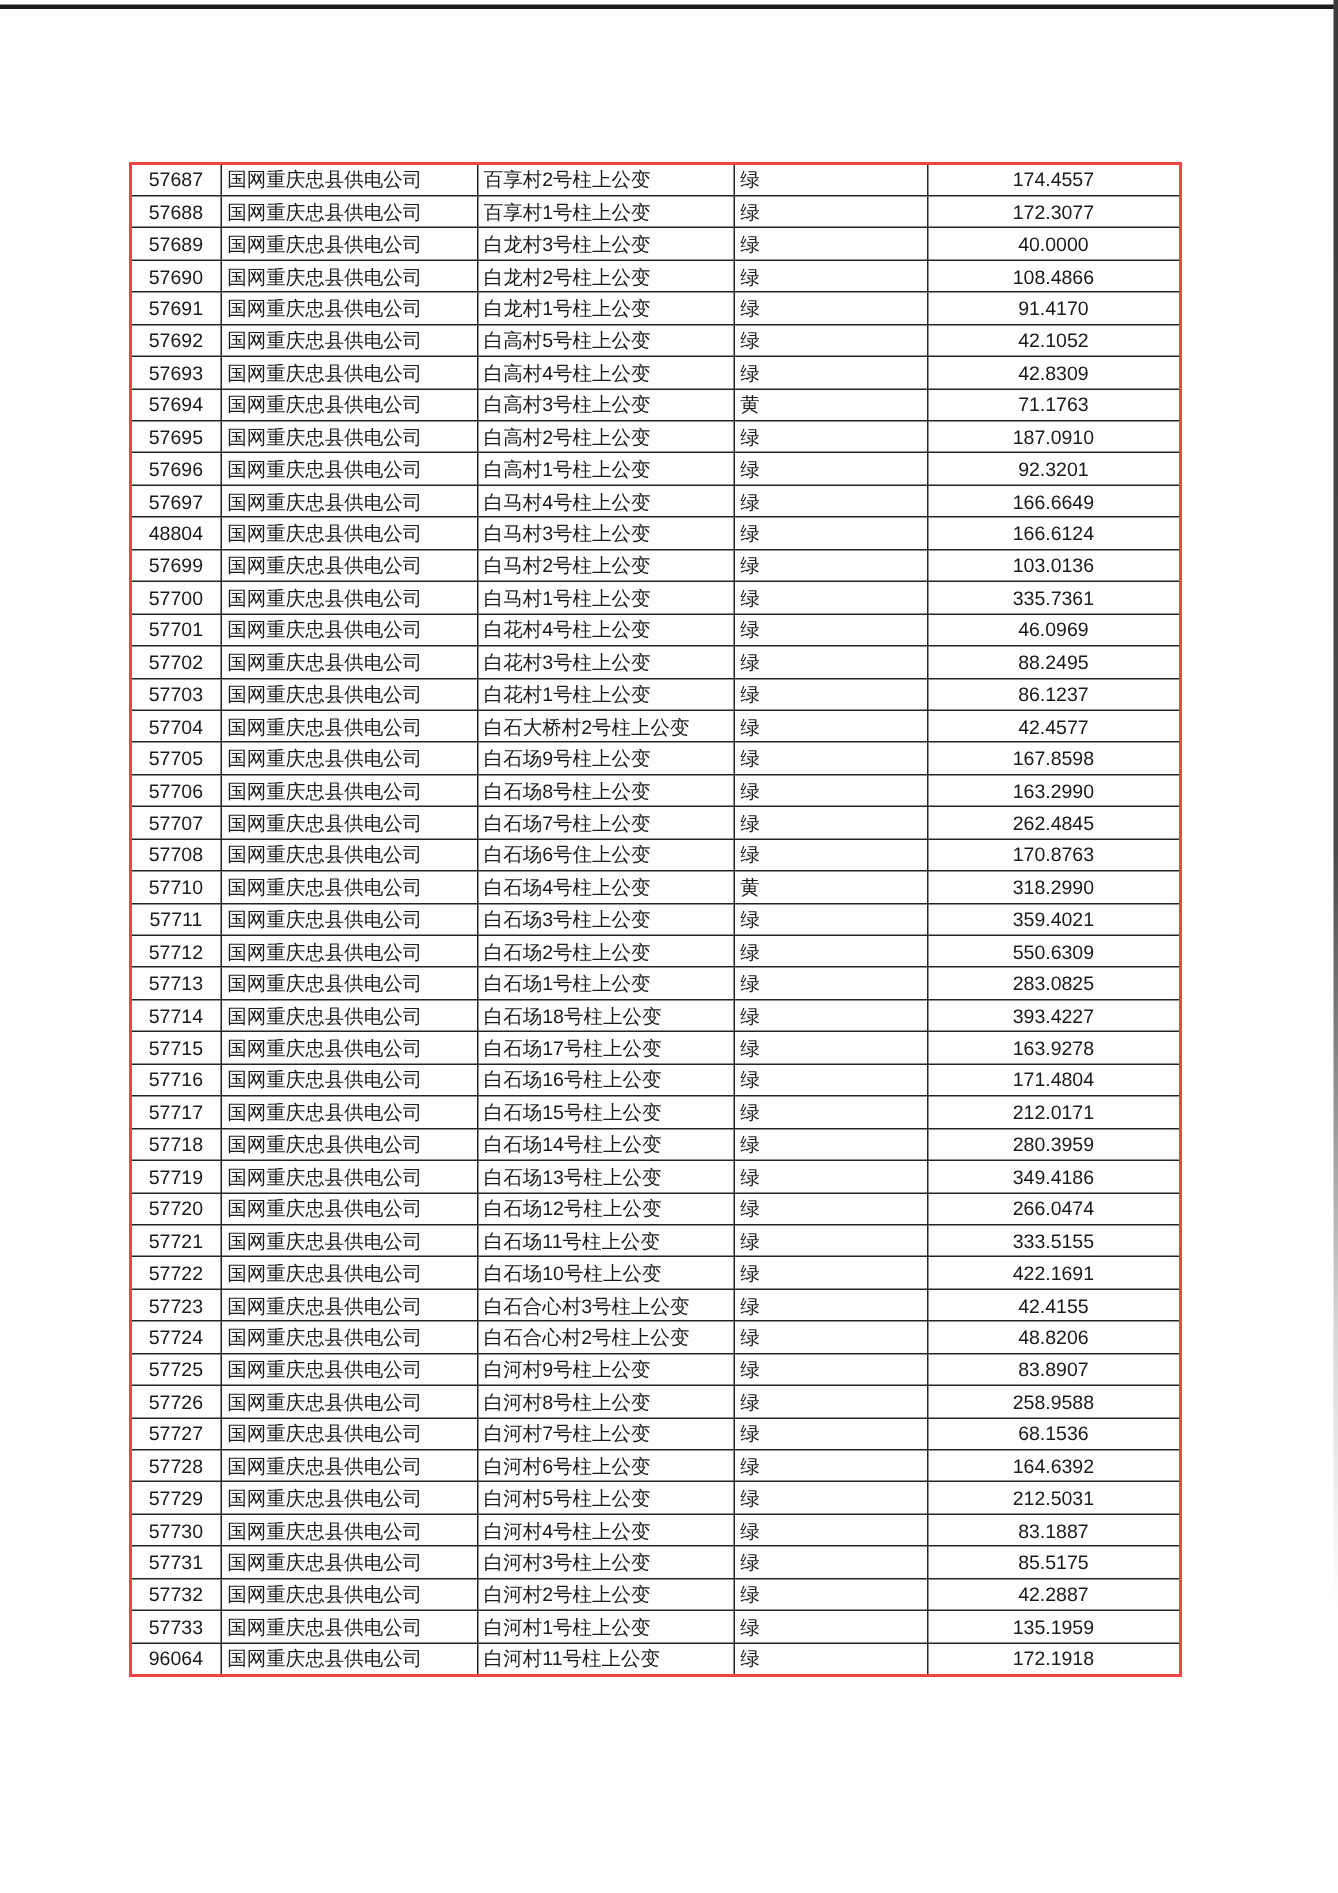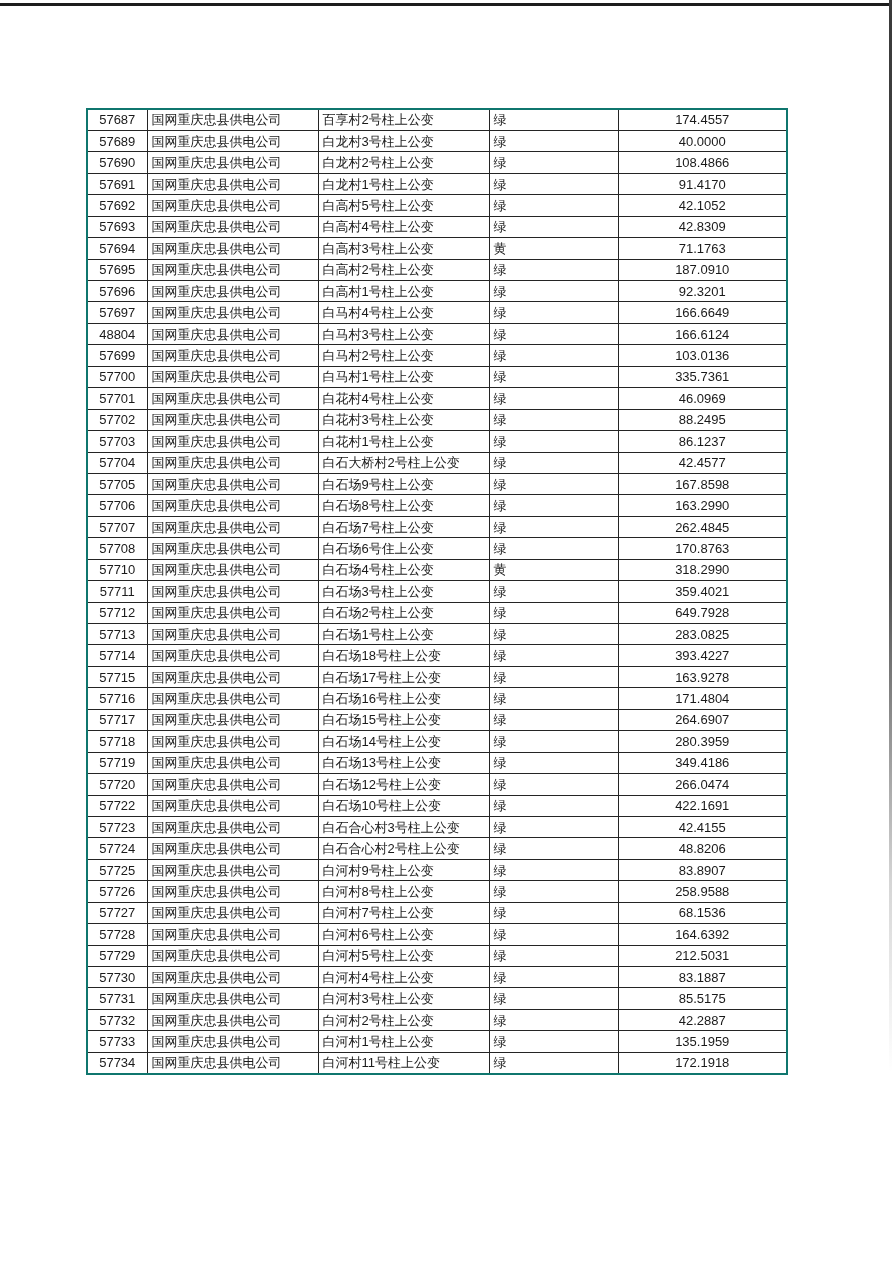--- a/index.html
+++ b/index.html
@@ -33,21 +33,21 @@
     background: linear-gradient(to bottom,
       #3a3a3a 0%, #4a4a4a 45%, rgba(90,90,90,0.25) 70%, rgba(90,90,90,0) 85%);
   }
   table.data-table {
     position: absolute;
     left: 86px;
     top: 108px;
     width: 700px;
     border-collapse: collapse;
     table-layout: fixed;
-    border: 2px solid #0f766e;
+    border: 2px solid #ef4444;
   }
   table.data-table tr {
     height: 21.44px;
   }
   table.data-table td {
     border: 1px solid #242424;
     padding: 0 4px;
     font-size: 13px;
     line-height: 1;
     color: #1a1a1a;
@@ -84,20 +84,27 @@
   </colgroup>
   <tbody>
       <tr>
         <td class="c-id">57687</td>
         <td class="c-company">国网重庆忠县供电公司</td>
         <td class="c-name">百享村2号柱上公变</td>
         <td class="c-status">绿</td>
         <td class="c-value">174.4557</td>
       </tr>
       <tr>
+        <td class="c-id">57688</td>
+        <td class="c-company">国网重庆忠县供电公司</td>
+        <td class="c-name">百享村1号柱上公变</td>
+        <td class="c-status">绿</td>
+        <td class="c-value">172.3077</td>
+      </tr>
+      <tr>
         <td class="c-id">57689</td>
         <td class="c-company">国网重庆忠县供电公司</td>
         <td class="c-name">白龙村3号柱上公变</td>
         <td class="c-status">绿</td>
         <td class="c-value">40.0000</td>
       </tr>
       <tr>
         <td class="c-id">57690</td>
         <td class="c-company">国网重庆忠县供电公司</td>
         <td class="c-name">白龙村2号柱上公变</td>
@@ -242,21 +249,21 @@
         <td class="c-company">国网重庆忠县供电公司</td>
         <td class="c-name">白石场3号柱上公变</td>
         <td class="c-status">绿</td>
         <td class="c-value">359.4021</td>
       </tr>
       <tr>
         <td class="c-id">57712</td>
         <td class="c-company">国网重庆忠县供电公司</td>
         <td class="c-name">白石场2号柱上公变</td>
         <td class="c-status">绿</td>
-        <td class="c-value">649.7928</td>
+        <td class="c-value">550.6309</td>
       </tr>
       <tr>
         <td class="c-id">57713</td>
         <td class="c-company">国网重庆忠县供电公司</td>
         <td class="c-name">白石场1号柱上公变</td>
         <td class="c-status">绿</td>
         <td class="c-value">283.0825</td>
       </tr>
       <tr>
         <td class="c-id">57714</td>
@@ -277,21 +284,21 @@
         <td class="c-company">国网重庆忠县供电公司</td>
         <td class="c-name">白石场16号柱上公变</td>
         <td class="c-status">绿</td>
         <td class="c-value">171.4804</td>
       </tr>
       <tr>
         <td class="c-id">57717</td>
         <td class="c-company">国网重庆忠县供电公司</td>
         <td class="c-name">白石场15号柱上公变</td>
         <td class="c-status">绿</td>
-        <td class="c-value">264.6907</td>
+        <td class="c-value">212.0171</td>
       </tr>
       <tr>
         <td class="c-id">57718</td>
         <td class="c-company">国网重庆忠县供电公司</td>
         <td class="c-name">白石场14号柱上公变</td>
         <td class="c-status">绿</td>
         <td class="c-value">280.3959</td>
       </tr>
       <tr>
         <td class="c-id">57719</td>
@@ -301,20 +308,27 @@
         <td class="c-value">349.4186</td>
       </tr>
       <tr>
         <td class="c-id">57720</td>
         <td class="c-company">国网重庆忠县供电公司</td>
         <td class="c-name">白石场12号柱上公变</td>
         <td class="c-status">绿</td>
         <td class="c-value">266.0474</td>
       </tr>
       <tr>
+        <td class="c-id">57721</td>
+        <td class="c-company">国网重庆忠县供电公司</td>
+        <td class="c-name">白石场11号柱上公变</td>
+        <td class="c-status">绿</td>
+        <td class="c-value">333.5155</td>
+      </tr>
+      <tr>
         <td class="c-id">57722</td>
         <td class="c-company">国网重庆忠县供电公司</td>
         <td class="c-name">白石场10号柱上公变</td>
         <td class="c-status">绿</td>
         <td class="c-value">422.1691</td>
       </tr>
       <tr>
         <td class="c-id">57723</td>
         <td class="c-company">国网重庆忠县供电公司</td>
         <td class="c-name">白石合心村3号柱上公变</td>
@@ -385,20 +399,20 @@
         <td class="c-value">42.2887</td>
       </tr>
       <tr>
         <td class="c-id">57733</td>
         <td class="c-company">国网重庆忠县供电公司</td>
         <td class="c-name">白河村1号柱上公变</td>
         <td class="c-status">绿</td>
         <td class="c-value">135.1959</td>
       </tr>
       <tr>
-        <td class="c-id">57734</td>
+        <td class="c-id">96064</td>
         <td class="c-company">国网重庆忠县供电公司</td>
         <td class="c-name">白河村11号柱上公变</td>
         <td class="c-status">绿</td>
         <td class="c-value">172.1918</td>
       </tr>
     </tbody>
 </table>
 
 </body></html>

